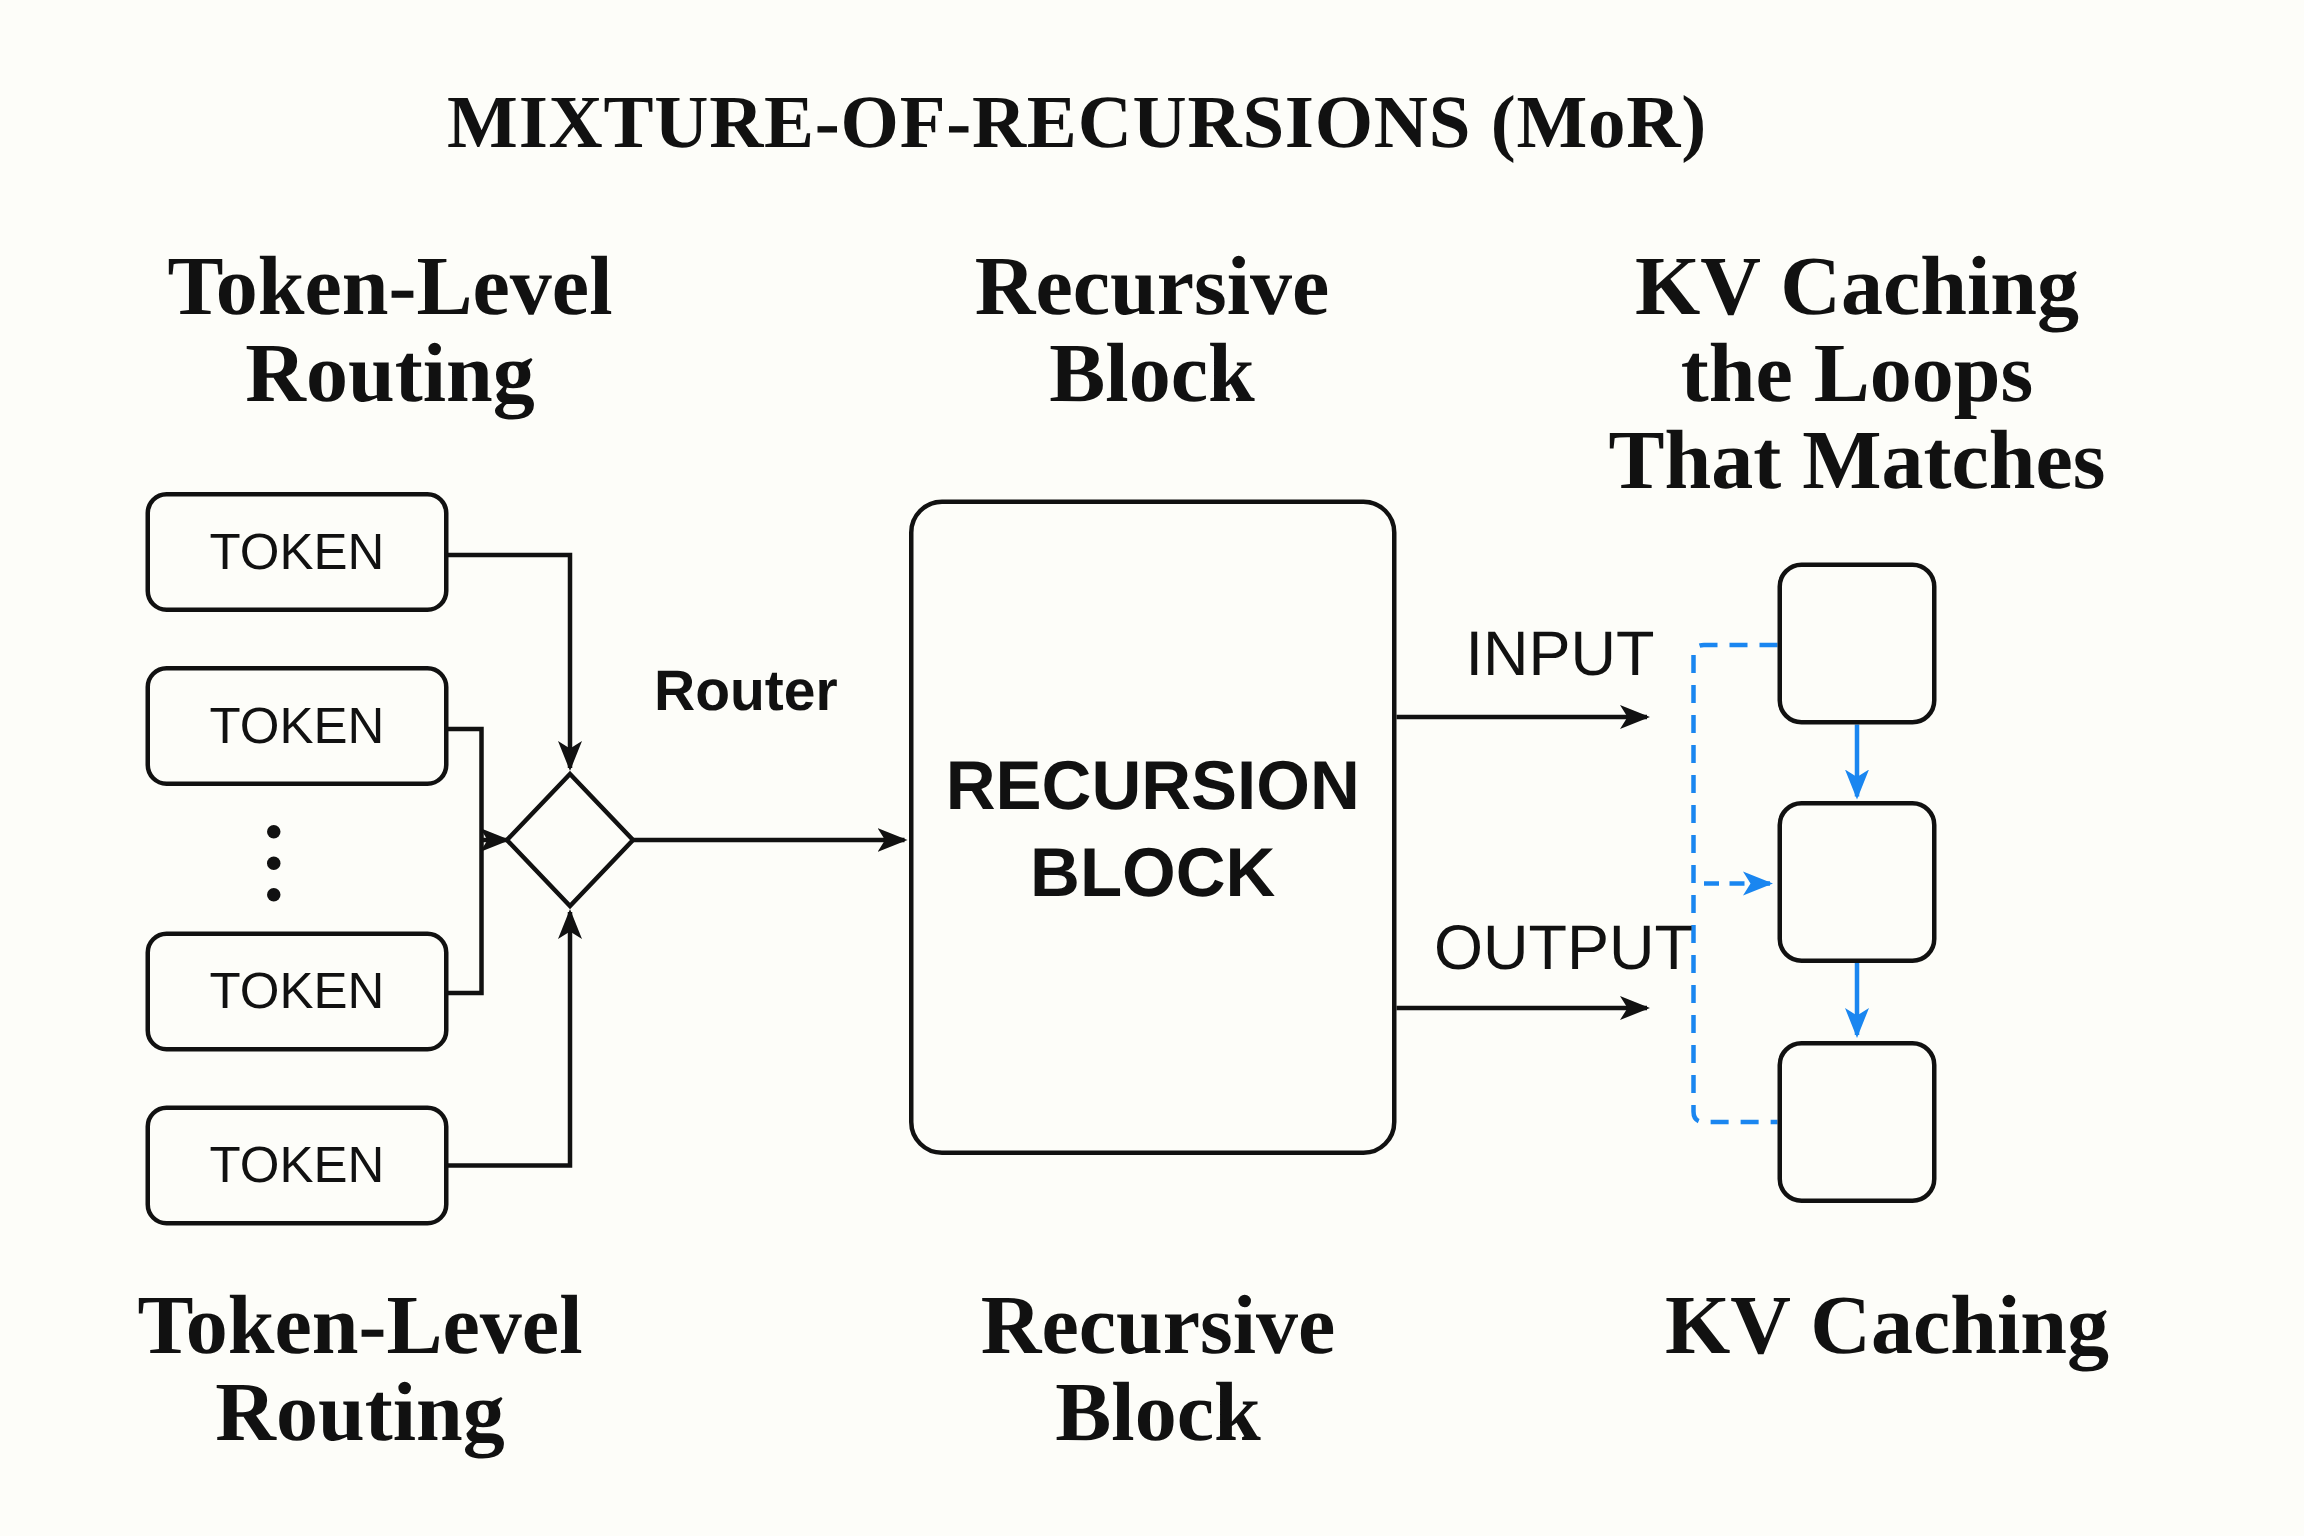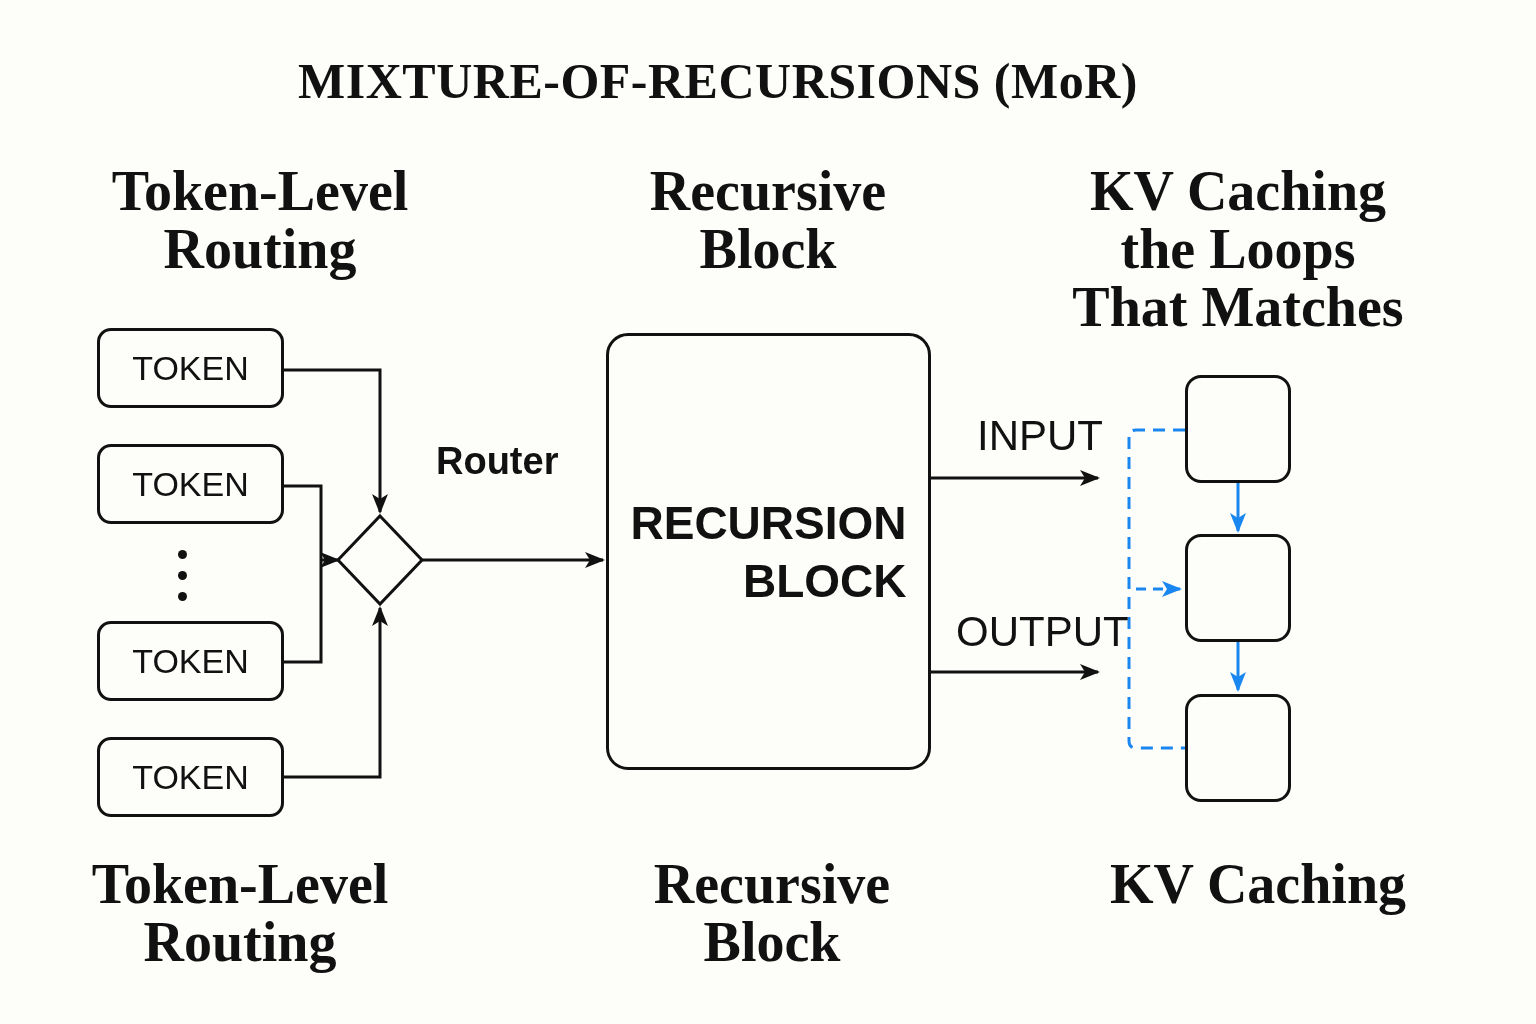--- a/index.html
+++ b/index.html
@@ -3,26 +3,26 @@
 <meta charset="utf-8">
 <style>
   html, body { margin:0; padding:0; }
   body { width:1536px; height:1024px; background:#fdfdf9; position:relative; overflow:hidden;
          font-family:"Liberation Sans", sans-serif; color:#111; }
   .t { position:absolute; text-align:center; font-weight:bold; white-space:nowrap;font-family:Liberation Serif, serif; }
   #title { left:0; width:1436px; top:52px; font-size:50px; letter-spacing:0.5px; }
   .head { font-size:56px; line-height:58px; }
   svg { position:absolute; left:0; top:0; }
   .lbl { position:absolute; font-size:42px; white-space:nowrap; }
-  .tok { position:absolute; width:187px; height:80px; border:3px solid #111; border-radius:14px;
+  .tok { position:absolute; width:202px; height:80px; border:3px solid #111; border-radius:14px;
          box-sizing:border-box; display:flex; align-items:center; justify-content:center;
          font-size:34px; background:#fdfdf9; }
   .rec { position:absolute; left:606px; top:333px; width:325px; height:437px; border:3px solid #111;
          border-radius:22px; box-sizing:border-box; display:flex; align-items:center; justify-content:center;
-         text-align:right; font-weight:bold; font-size:46px; line-height:58px; }
+         text-align:center; font-weight:bold; font-size:46px; line-height:58px; }
   .kv { position:absolute; left:1185px; width:106px; height:108px; border:3px solid #111;
         border-radius:16px; box-sizing:border-box; background:#fdfdf9; }
 </style>
 </head>
 <body>
 
 <div id="title" class="t">MIXTURE-OF-RECURSIONS (MoR)</div>
 
 <div class="t head" style="left:110px;width:300px;top:162px;">
   <div>Token-Level</div>

